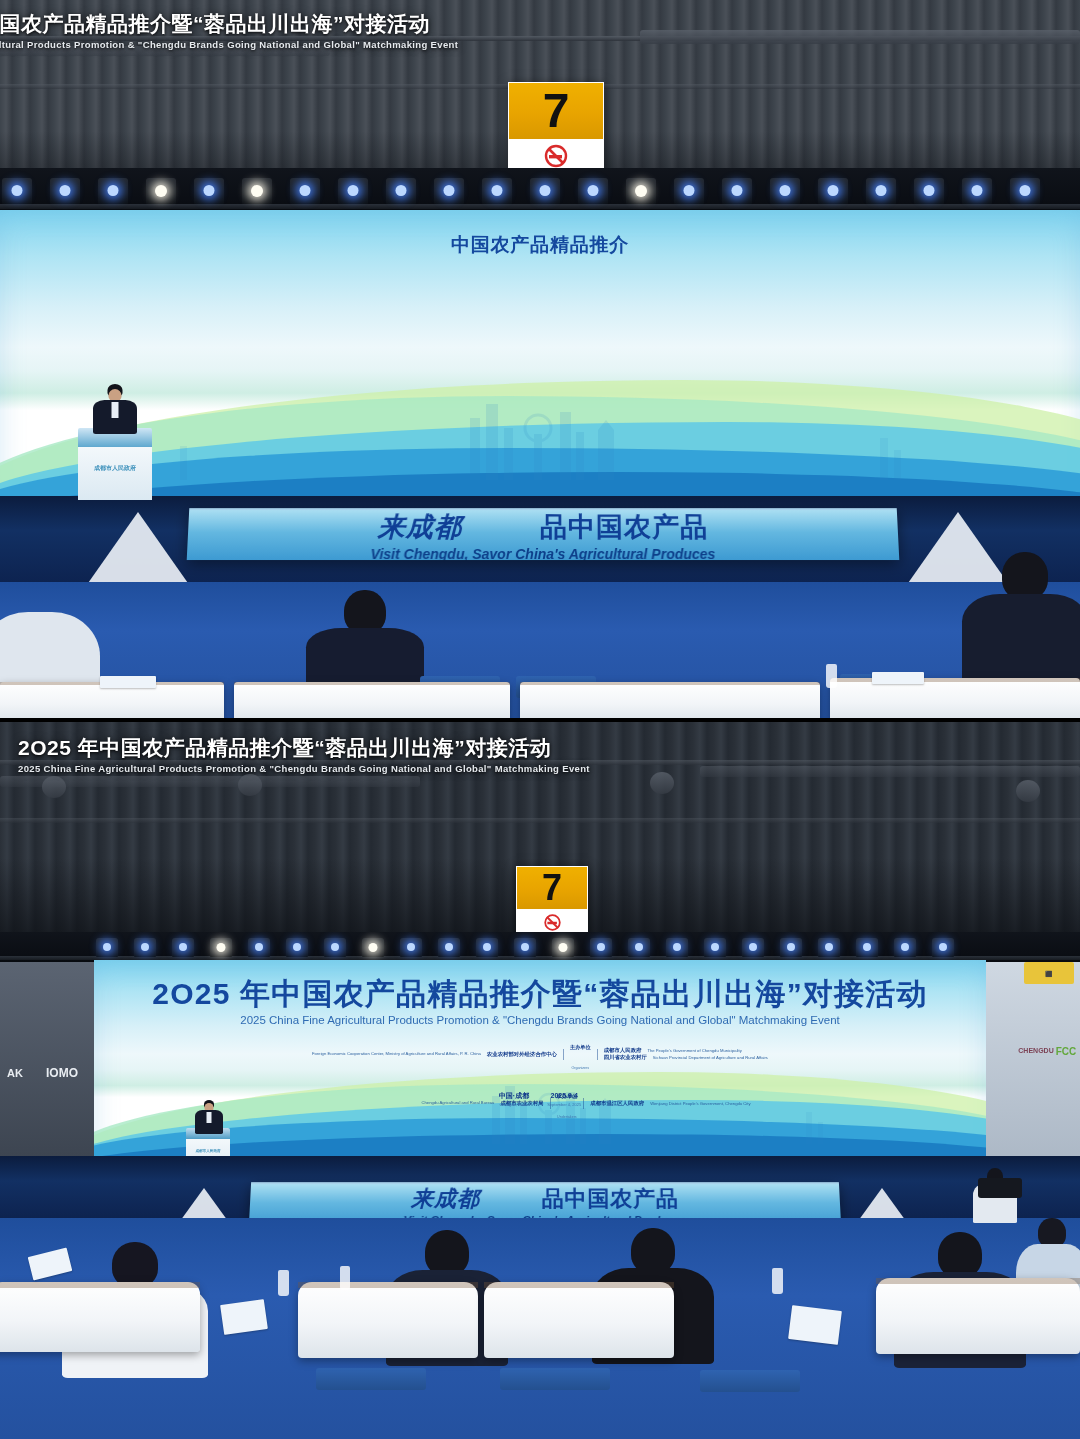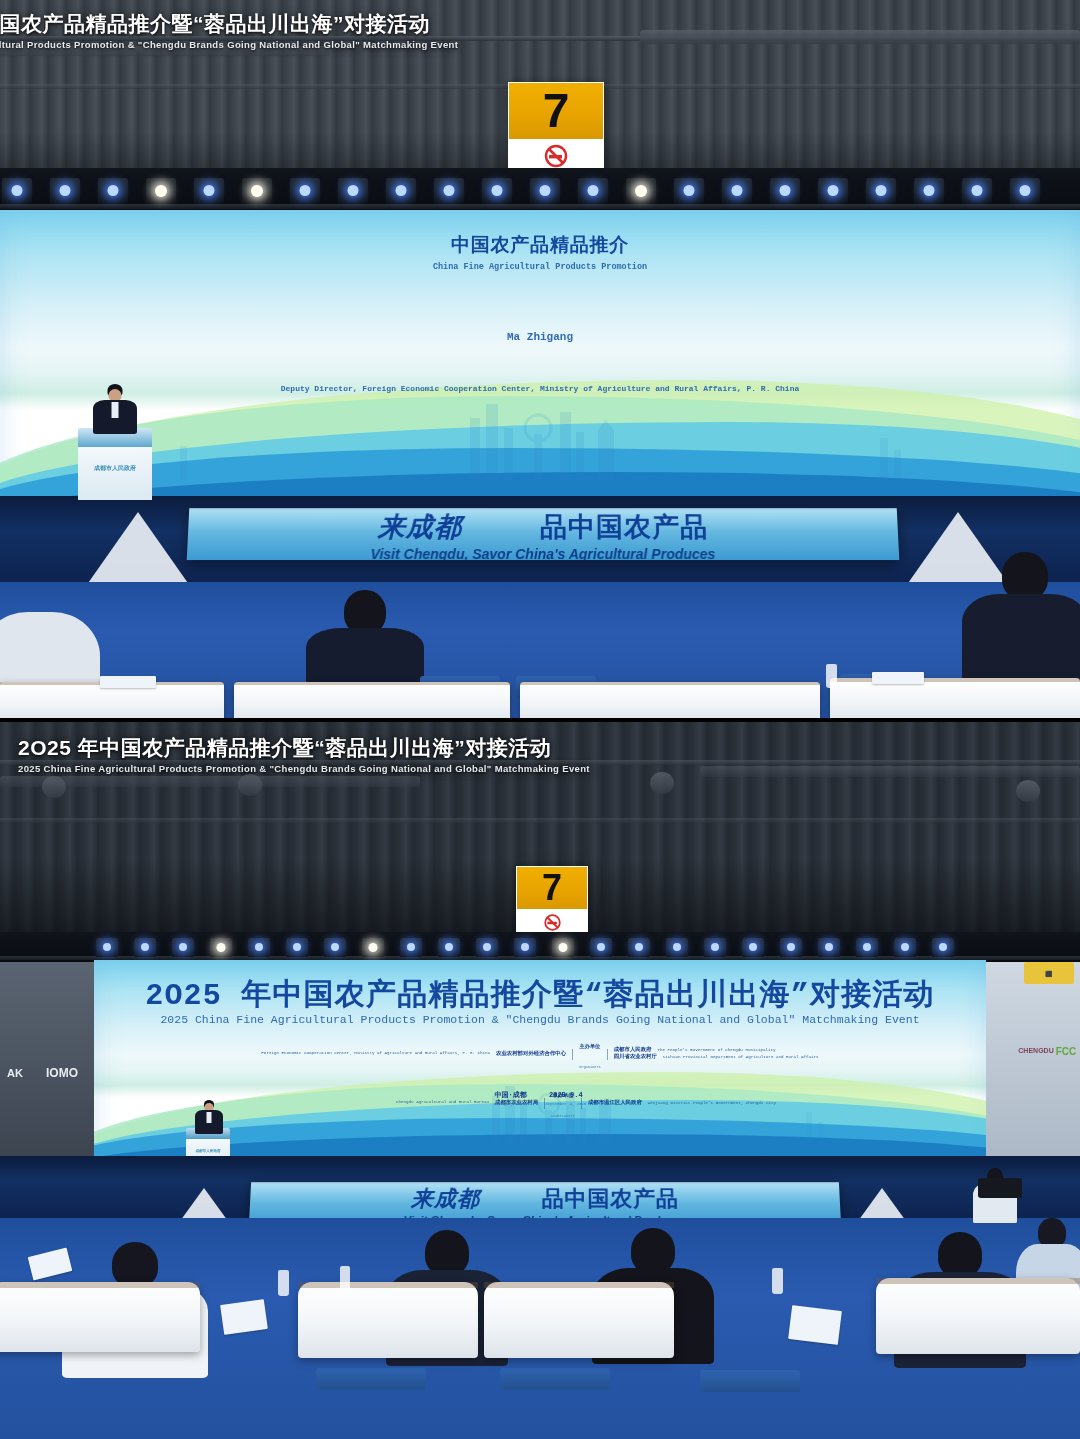--- a/index.html
+++ b/index.html
@@ -82,21 +82,20 @@
     background:linear-gradient(180deg,#2a3039,#161a20);
   }
 
   
   .led{
     position:absolute; overflow:hidden;
     background:linear-gradient(180deg,
       #7fd3ef 0%, #aee4f4 16%, #d7f0f8 34%, #eef8fb 48%,
       #e6f5f6 56%, #cfeee4 64%, #ffffff 70%);
     box-shadow:0 0 26px rgba(90,170,220,.25) inset;
-    font-family:Liberation Mono, monospace;
   }
   
   .wave{ position:absolute; left:-4%; width:112%; }
   .wave.w1{ background:#a8e8c4; }
   .wave.w2{ background:#5ec9e6; }
   .wave.w3{ background:#2f9fd8; }
   .wave.w4{ background:#cdf0a8; }
   .wave.w5{ background:#1c7fc4; }
 
   .skyline{
@@ -382,29 +381,20 @@
       </g>
       <g fill="#2f86c4" opacity=".32">
         <rect x="880" y="62" width="8" height="42"></rect>
         <rect x="894" y="74" width="7" height="30"></rect>
         <rect x="180" y="70" width="7" height="34"></rect>
       </g>
     </svg>
 
     <div class="led-text" style="top:22px;">
       <span class="zh" style="font-size:19px;">中国农产品精品推介</span>
-    </div>
-    <div class="led-text" style="top:46px;">
-      <span class="en" style="font-size:8.5px;">China Fine Agricultural Products Promotion</span>
-    </div>
-    <div class="led-text" style="top:117px;">
-      <span class="en" style="font-size:11px;">Ma Zhigang</span>
-    </div>
-    <div class="led-text" style="top:168px;">
-      <span class="en" style="font-size:8px;">Deputy Director, Foreign Economic Cooperation Center, Ministry of Agriculture and Rural Affairs, P. R. China</span>
     </div>
   </div>
 
   <div class="stage-front" style="top:496px; height:86px;"></div>
 
   <div class="podium" style="left:78px; top:428px; width:74px; height:72px;">
     <div class="top"></div>
     <div class="body">
       <div class="emblem" style="font-size:6px;">成都市人民政府</div>
     </div>

